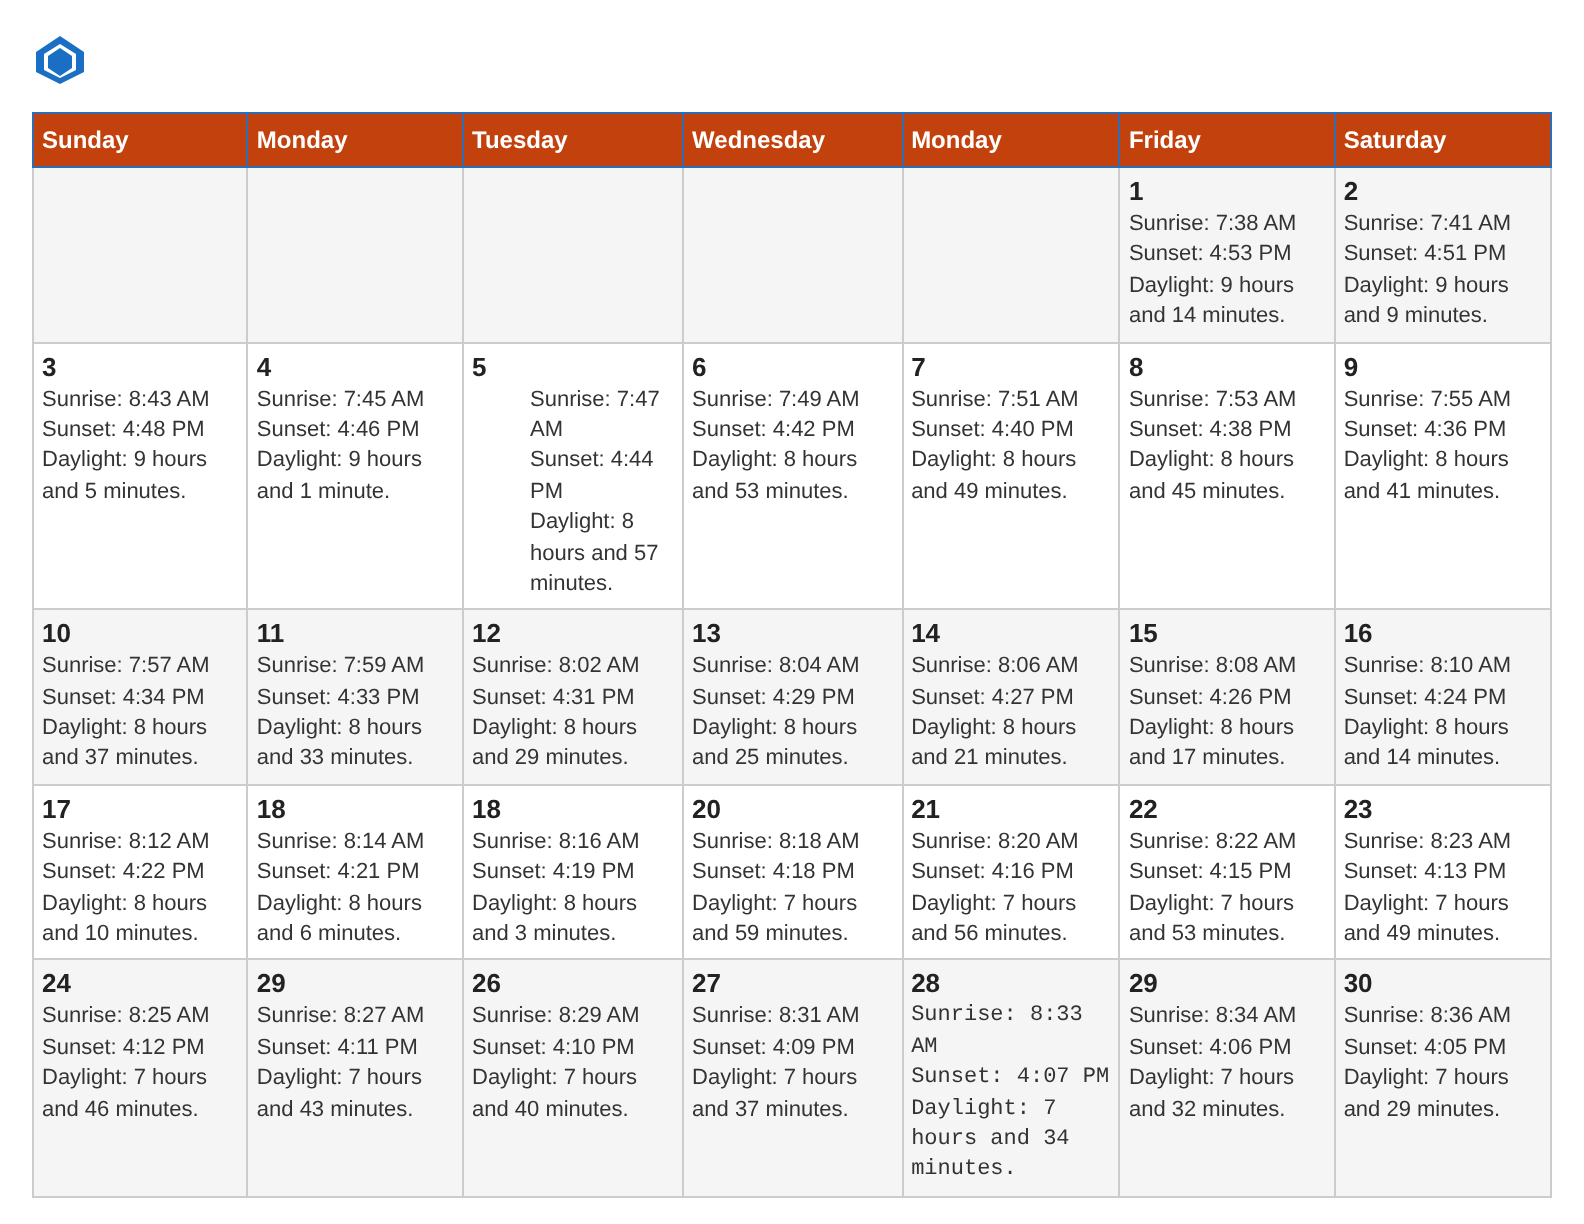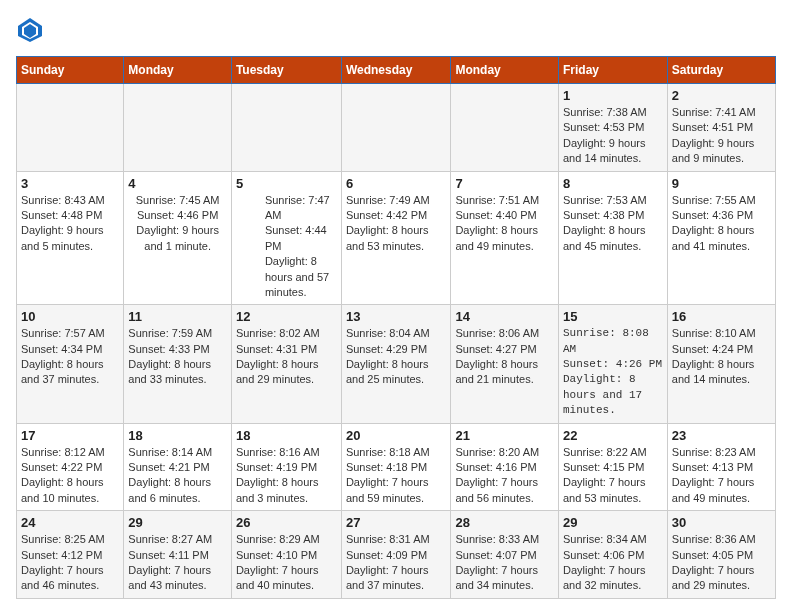--- a/index.html
+++ b/index.html
@@ -144,21 +144,21 @@
       </tr>
       <tr>
         <td>
           <span class="day-num">3</span>
           <div class="day-info" style="white-space: pre-line;">Sunrise: 8:43 AM
 Sunset: 4:48 PM
 Daylight: 9 hours and 5 minutes.</div>
         </td>
         <td>
           <span class="day-num">4</span>
-          <div class="day-info" style="white-space: pre-line; text-align: center;">Sunrise: 7:45 AM
+          <div class="day-info" style="white-space: pre-line;">Sunrise: 7:45 AM
 Sunset: 4:46 PM
 Daylight: 9 hours and 1 minute.</div>
         </td>
         <td>
           <span class="day-num">5</span>
           <div class="day-info" style="white-space: pre-line; margin-left: 29px;">Sunrise: 7:47 AM
 Sunset: 4:44 PM
 Daylight: 8 hours and 57 minutes.</div>
         </td>
         <td>
@@ -212,21 +212,21 @@
 Daylight: 8 hours and 25 minutes.</div>
         </td>
         <td>
           <span class="day-num">14</span>
           <div class="day-info" style="white-space: pre-line;">Sunrise: 8:06 AM
 Sunset: 4:27 PM
 Daylight: 8 hours and 21 minutes.</div>
         </td>
         <td>
           <span class="day-num">15</span>
-          <div class="day-info" style="white-space: pre-line; font-family: Liberation Mono, monospace;">Sunrise: 8:08 AM
+          <div class="day-info" style="white-space: pre-line;">Sunrise: 8:08 AM
 Sunset: 4:26 PM
 Daylight: 8 hours and 17 minutes.</div>
         </td>
         <td>
           <span class="day-num">16</span>
           <div class="day-info" style="white-space: pre-line;">Sunrise: 8:10 AM
 Sunset: 4:24 PM
 Daylight: 8 hours and 14 minutes.</div>
         </td>
       </tr>
@@ -294,21 +294,21 @@
 Daylight: 7 hours and 40 minutes.</div>
         </td>
         <td>
           <span class="day-num">27</span>
           <div class="day-info" style="white-space: pre-line;">Sunrise: 8:31 AM
 Sunset: 4:09 PM
 Daylight: 7 hours and 37 minutes.</div>
         </td>
         <td>
           <span class="day-num">28</span>
-          <div class="day-info" style="white-space: pre-line;">Sunrise: 8:33 AM
+          <div class="day-info" style="white-space: pre-line; font-family: Liberation Mono, monospace;">Sunrise: 8:33 AM
 Sunset: 4:07 PM
 Daylight: 7 hours and 34 minutes.</div>
         </td>
         <td>
           <span class="day-num">29</span>
           <div class="day-info" style="white-space: pre-line;">Sunrise: 8:34 AM
 Sunset: 4:06 PM
 Daylight: 7 hours and 32 minutes.</div>
         </td>
         <td>

